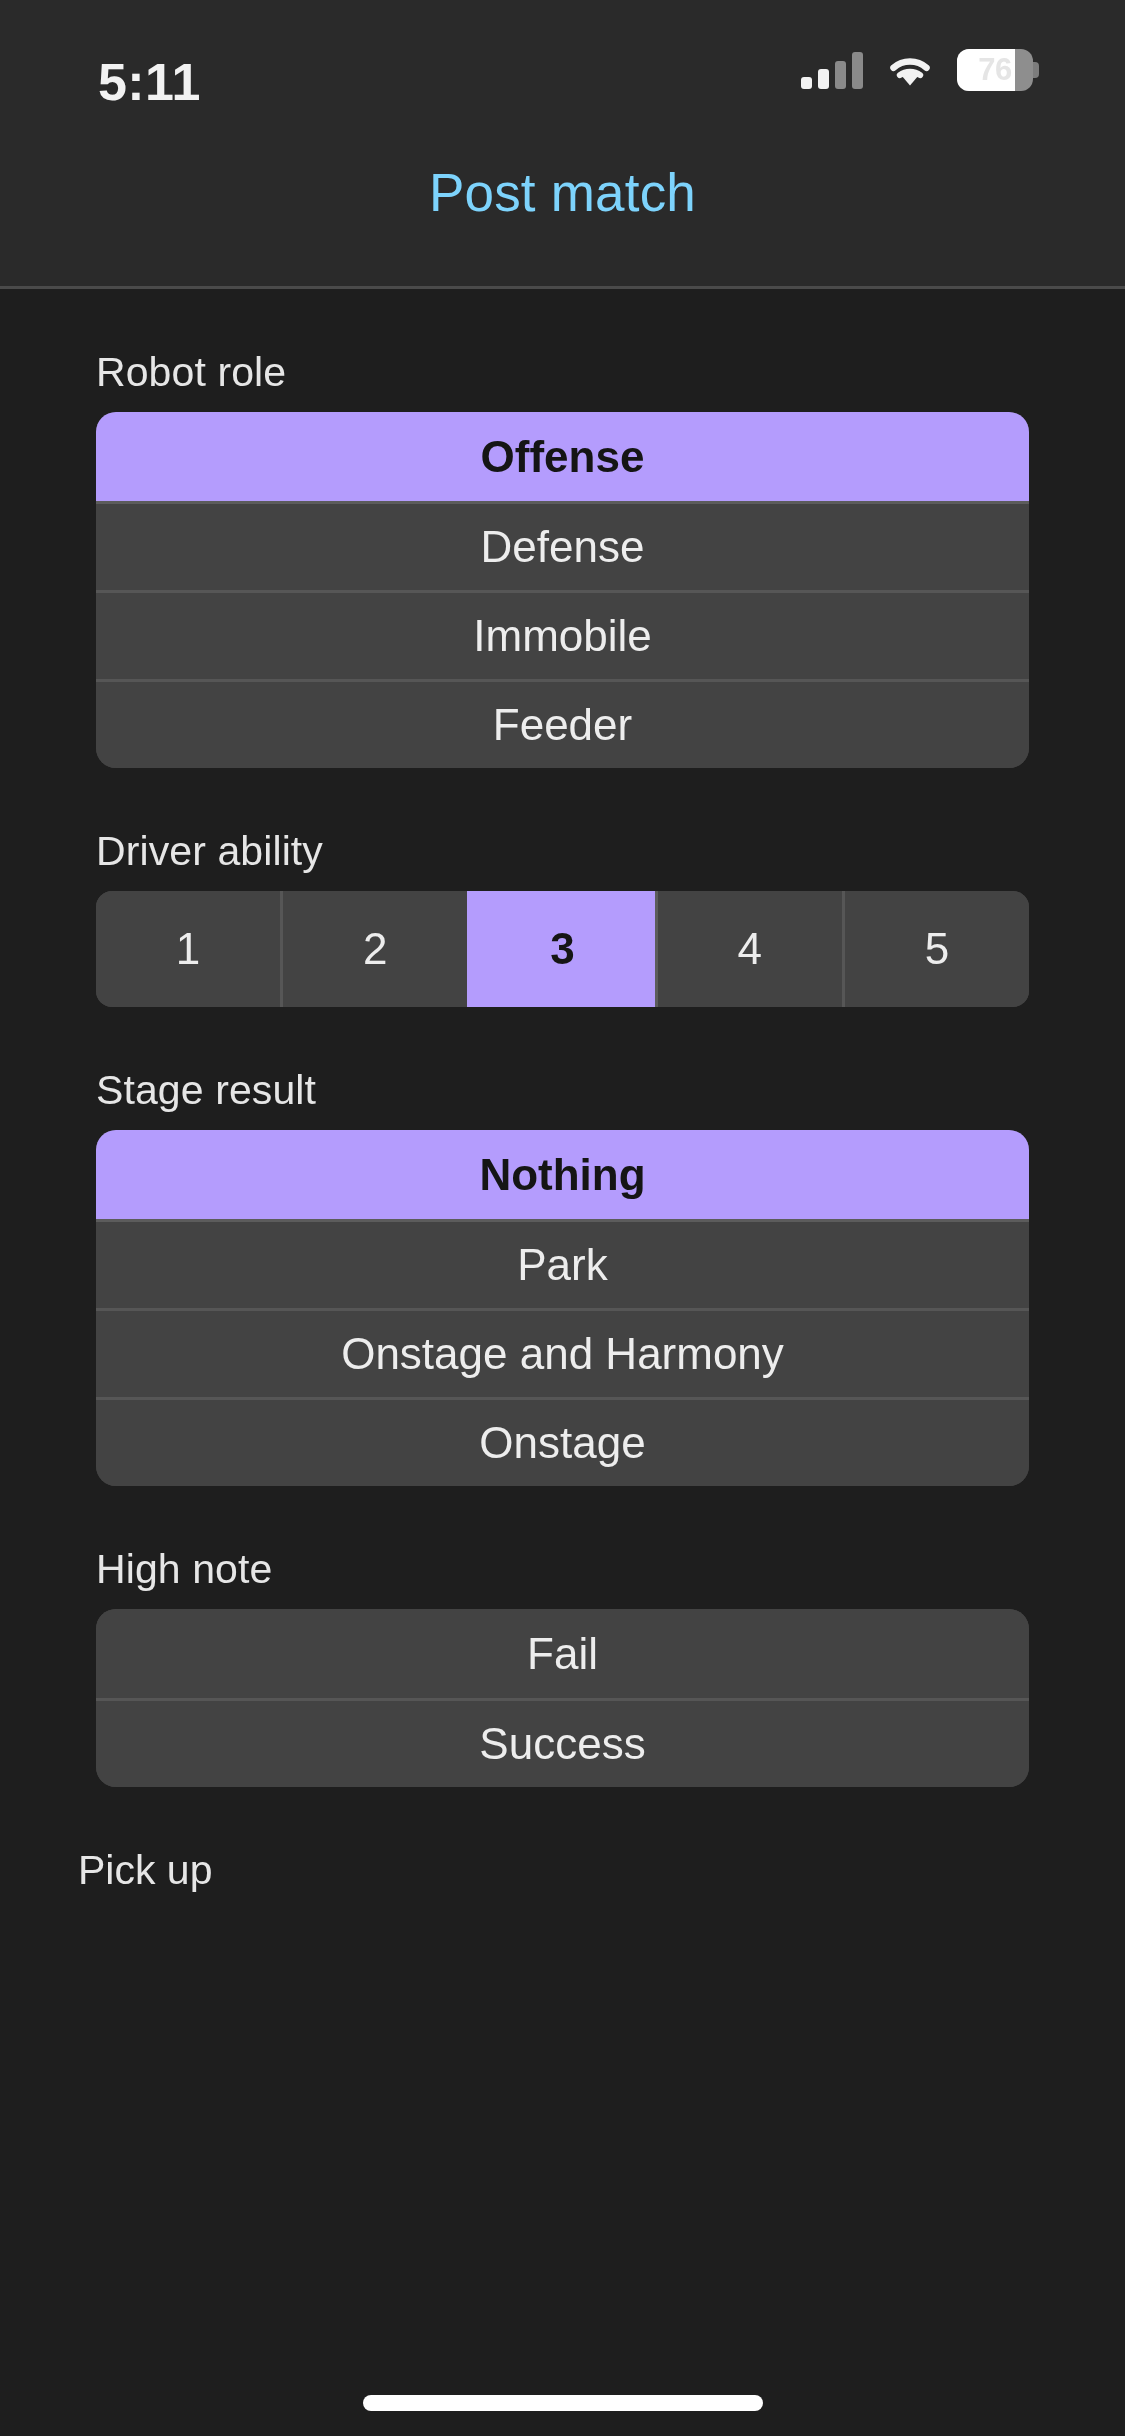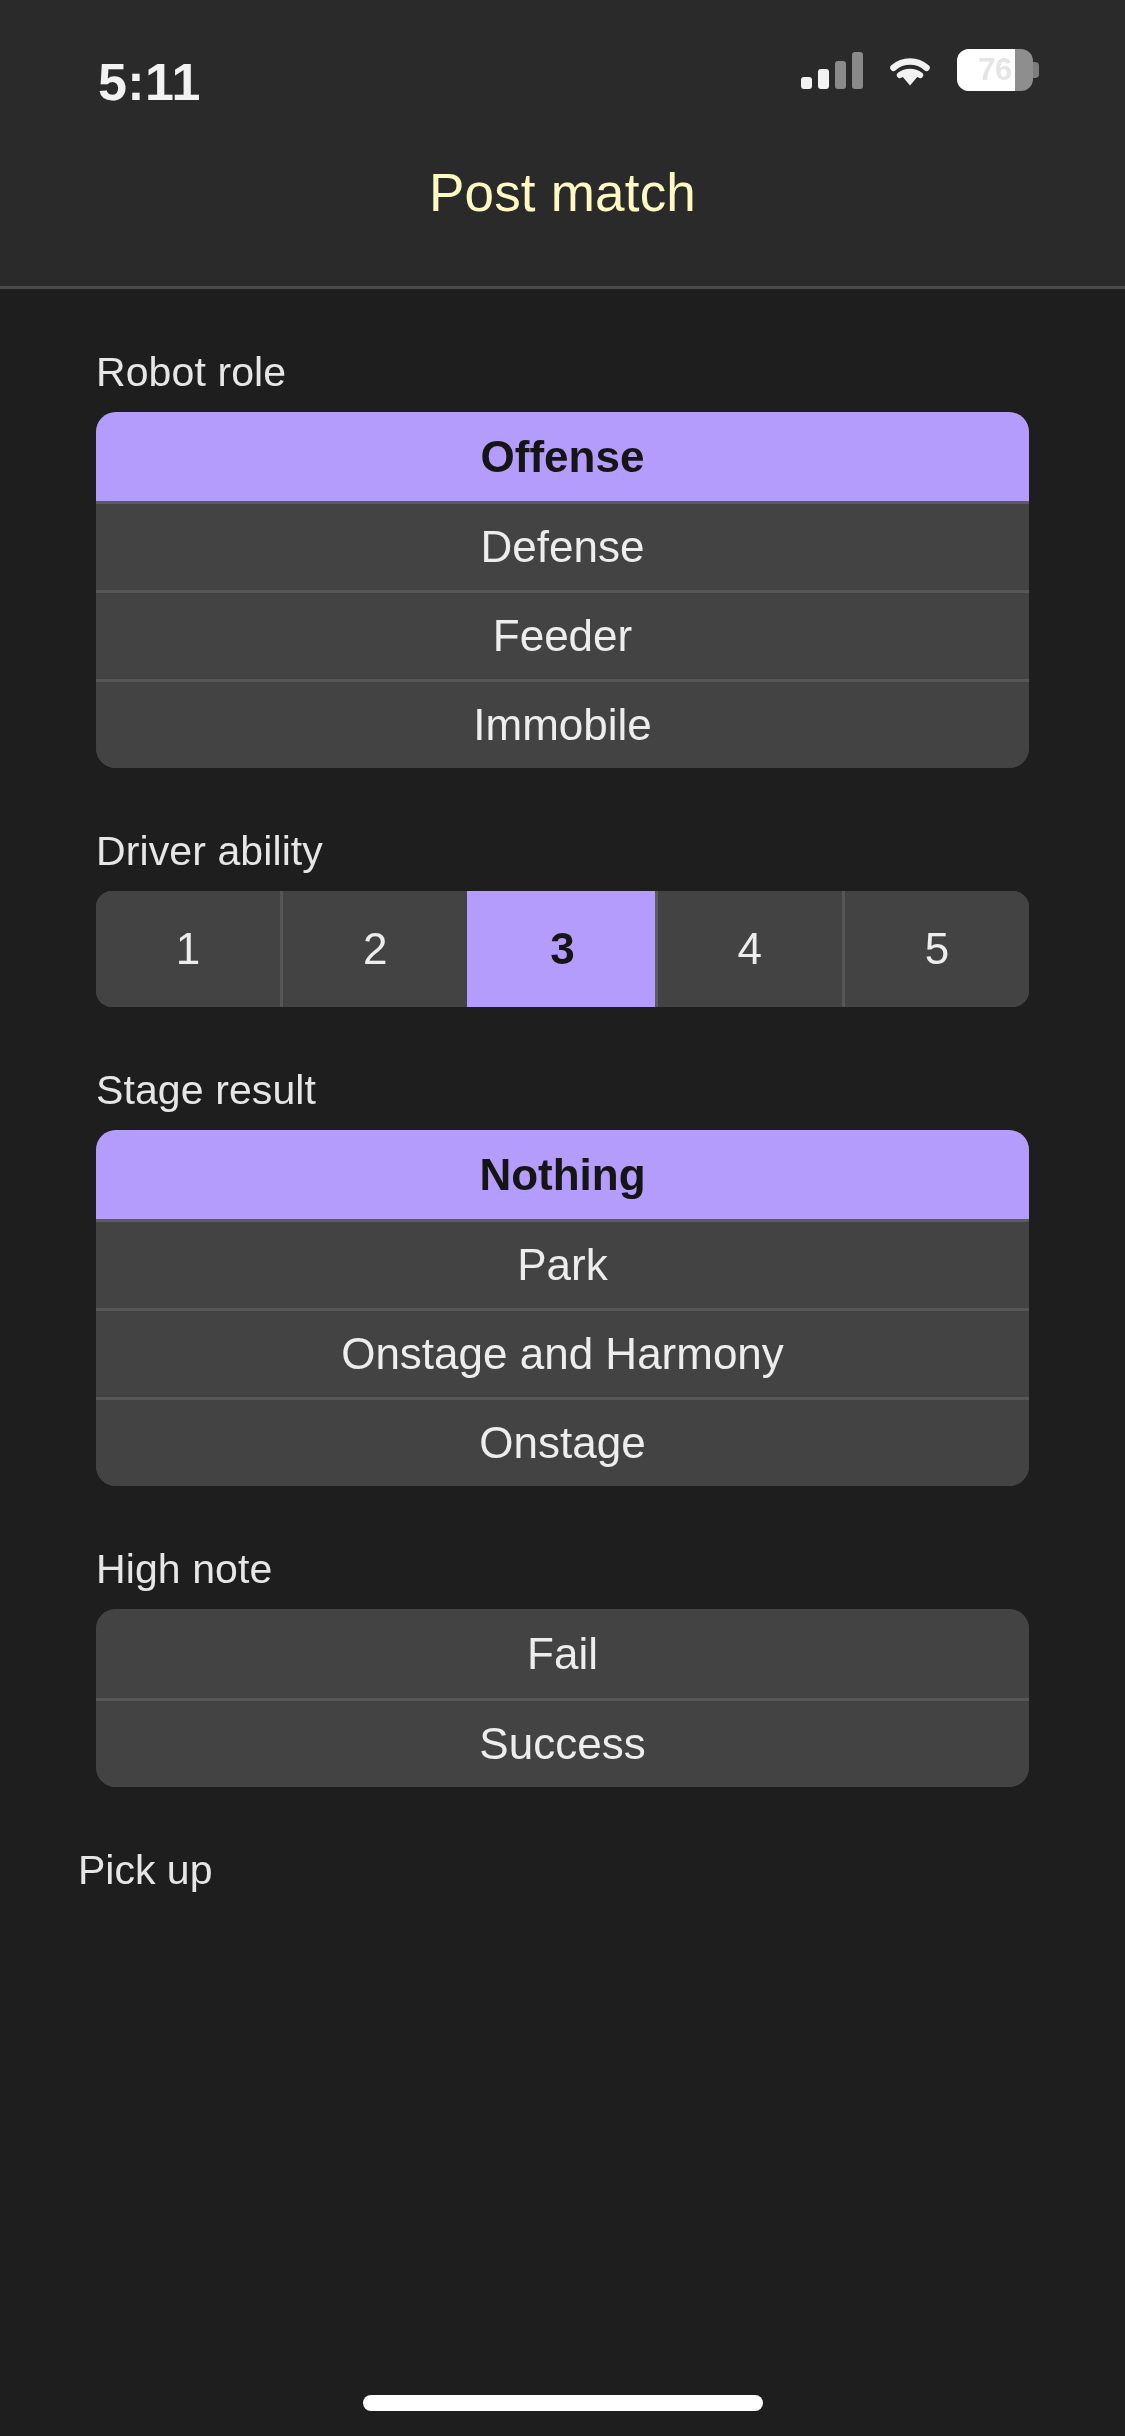--- a/index.html
+++ b/index.html
@@ -113,21 +113,21 @@
     background: #2a2a2a;
     height: 149px;
     display: flex;
     align-items: flex-start;
     justify-content: center;
     padding-top: 22px;
     box-sizing: border-box;
     border-bottom: 3px solid #4a4a4a;
   }
   .header-title {
-    color: #fef9c3;
+    color: #7dd3fc;
     font-size: 53px;
     font-weight: 400;
     letter-spacing: 0.2px;
   }
 
   
   .content {
     padding: 0 78px;
     box-sizing: border-box;
   }
@@ -251,22 +251,22 @@
   <div class="header-title">Post match</div>
 </div>
 
 <div class="content">
 
   <div class="section">
     <div class="section-label">Robot role</div>
     <div class="optgroup">
       <div class="opt selected">Offense</div>
       <div class="opt">Defense</div>
+      <div class="opt">Immobile</div>
       <div class="opt">Feeder</div>
-      <div class="opt">Immobile</div>
     </div>
   </div>
 
   <div class="section">
     <div class="section-label">Driver ability</div>
     <div class="segmented">
       <div class="seg">1</div>
       <div class="seg">2</div>
       <div class="seg selected">3</div>
       <div class="seg">4</div>

